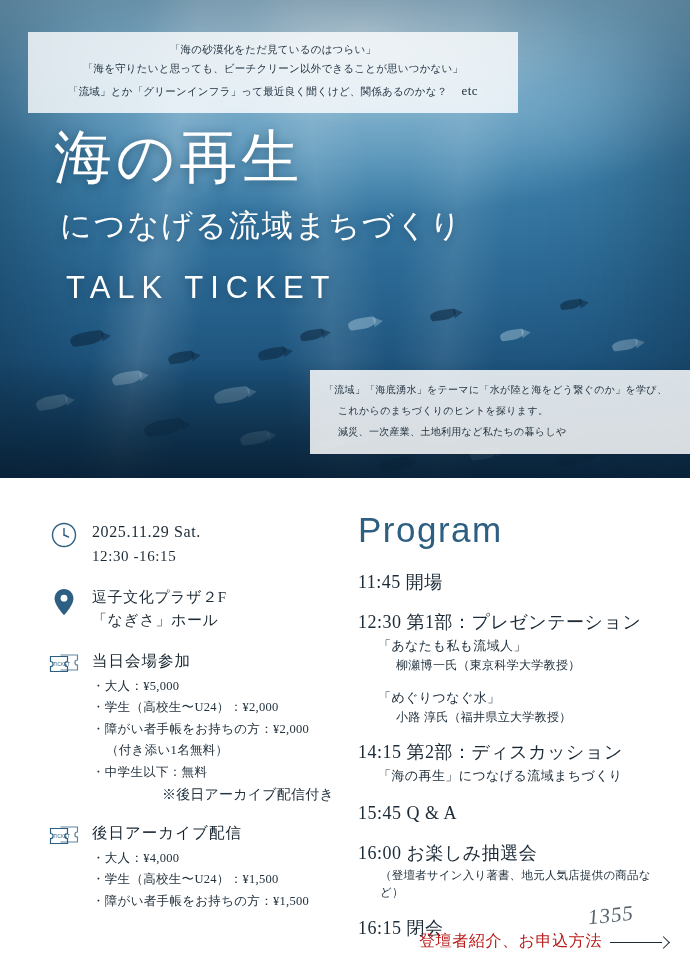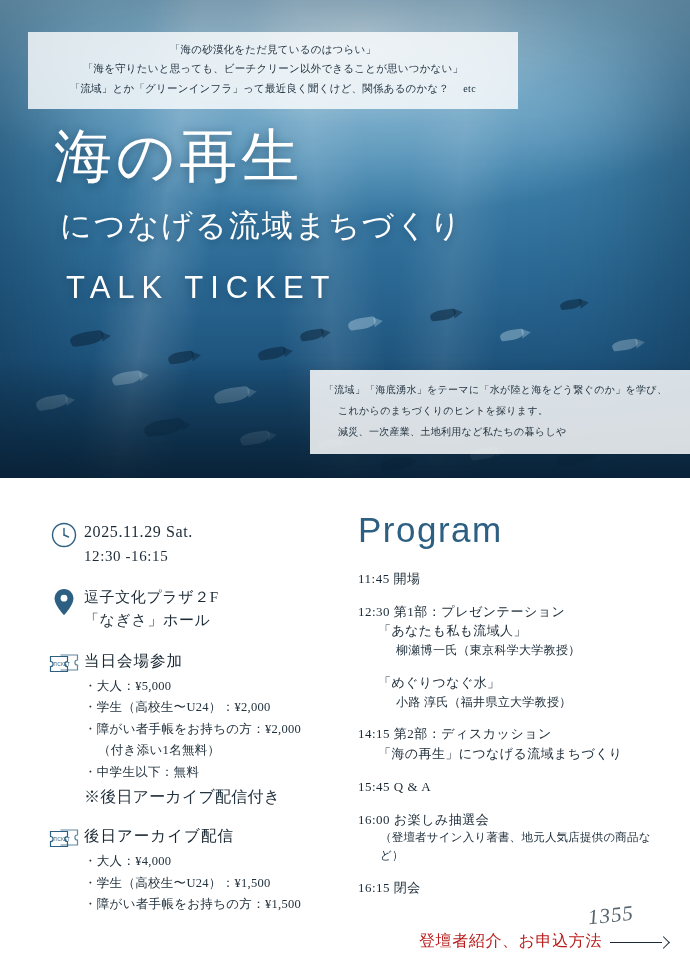--- a/index.html
+++ b/index.html
@@ -89,35 +89,35 @@
   }
   .quote-box p {
     margin: 0 0 3px 0;
     font-size: 10.5px;
     line-height: 1.55;
     letter-spacing: 0.2px;
     font-family: "Liberation Serif", serif;
   }
   .quote-box p:last-child { margin-bottom: 0; }
   .quote-etc {
-    font-size: 10px;
+    font-size: 13px;
     padding-left: 14px;
     letter-spacing: 0.5px;
   }
 
   
   .title-main {
     position: absolute;
     left: 54px;
     top: 128px;
     font-size: 58px;
     line-height: 1;
     color: #ffffff;
     letter-spacing: 4px;
-    font-family: Liberation Serif, serif;
+    font-family: Liberation Sans, sans-serif;
     text-shadow: 0 2px 10px rgba(8,36,58,0.45);
   }
   .title-sub {
     position: absolute;
     left: 60px;
     top: 210px;
     font-size: 31px;
     line-height: 1;
     color: #ffffff;
     letter-spacing: 2px;
@@ -176,21 +176,21 @@
     align-items: flex-start;
     margin-bottom: 18px;
   }
   .info-icon {
     width: 40px;
     flex: 0 0 40px;
     display: flex;
     justify-content: center;
     padding-top: 2px;
   }
-  .info-body { flex: 1; }
+  .info-body { flex: 1; margin-left: 8px; }
   .info-line {
     font-size: 15px;
     line-height: 1.55;
     letter-spacing: 0.6px;
     color: #1b2a36;
   }
   .info-line.date { font-size: 16px; }
 
   .block-head {
     font-size: 15.5px;
@@ -201,24 +201,25 @@
   .price-line {
     font-size: 12.5px;
     line-height: 1.72;
     letter-spacing: 0.3px;
     color: #22323e;
   }
   .price-line.sub {
     padding-left: 14px;
   }
   .note-line {
-    font-size: 16px;
+    font-size: 14px;
     letter-spacing: 0.2px;
     color: #22323e;
     line-height: 1.7;
+    text-align: right;
   }
   .ticket-block { margin-bottom: 16px; }
 
   
   .right-col {
     position: absolute;
     left: 358px;
     top: 34px;
     width: 310px;
   }
@@ -228,21 +229,21 @@
     font-size: 35px;
     letter-spacing: 1.5px;
     color: #2c5f82;
     margin-bottom: 22px;
     line-height: 1;
   }
   .prog-item {
     margin-bottom: 13px;
   }
   .prog-main {
-    font-size: 13px;
+    font-size: 18px;
     line-height: 1.5;
     letter-spacing: 0.5px;
     color: #1b2a36;
   }
   .prog-sub {
     font-size: 13px;
     line-height: 1.55;
     letter-spacing: 0.4px;
     color: #1b2a36;
     padding-left: 20px;

